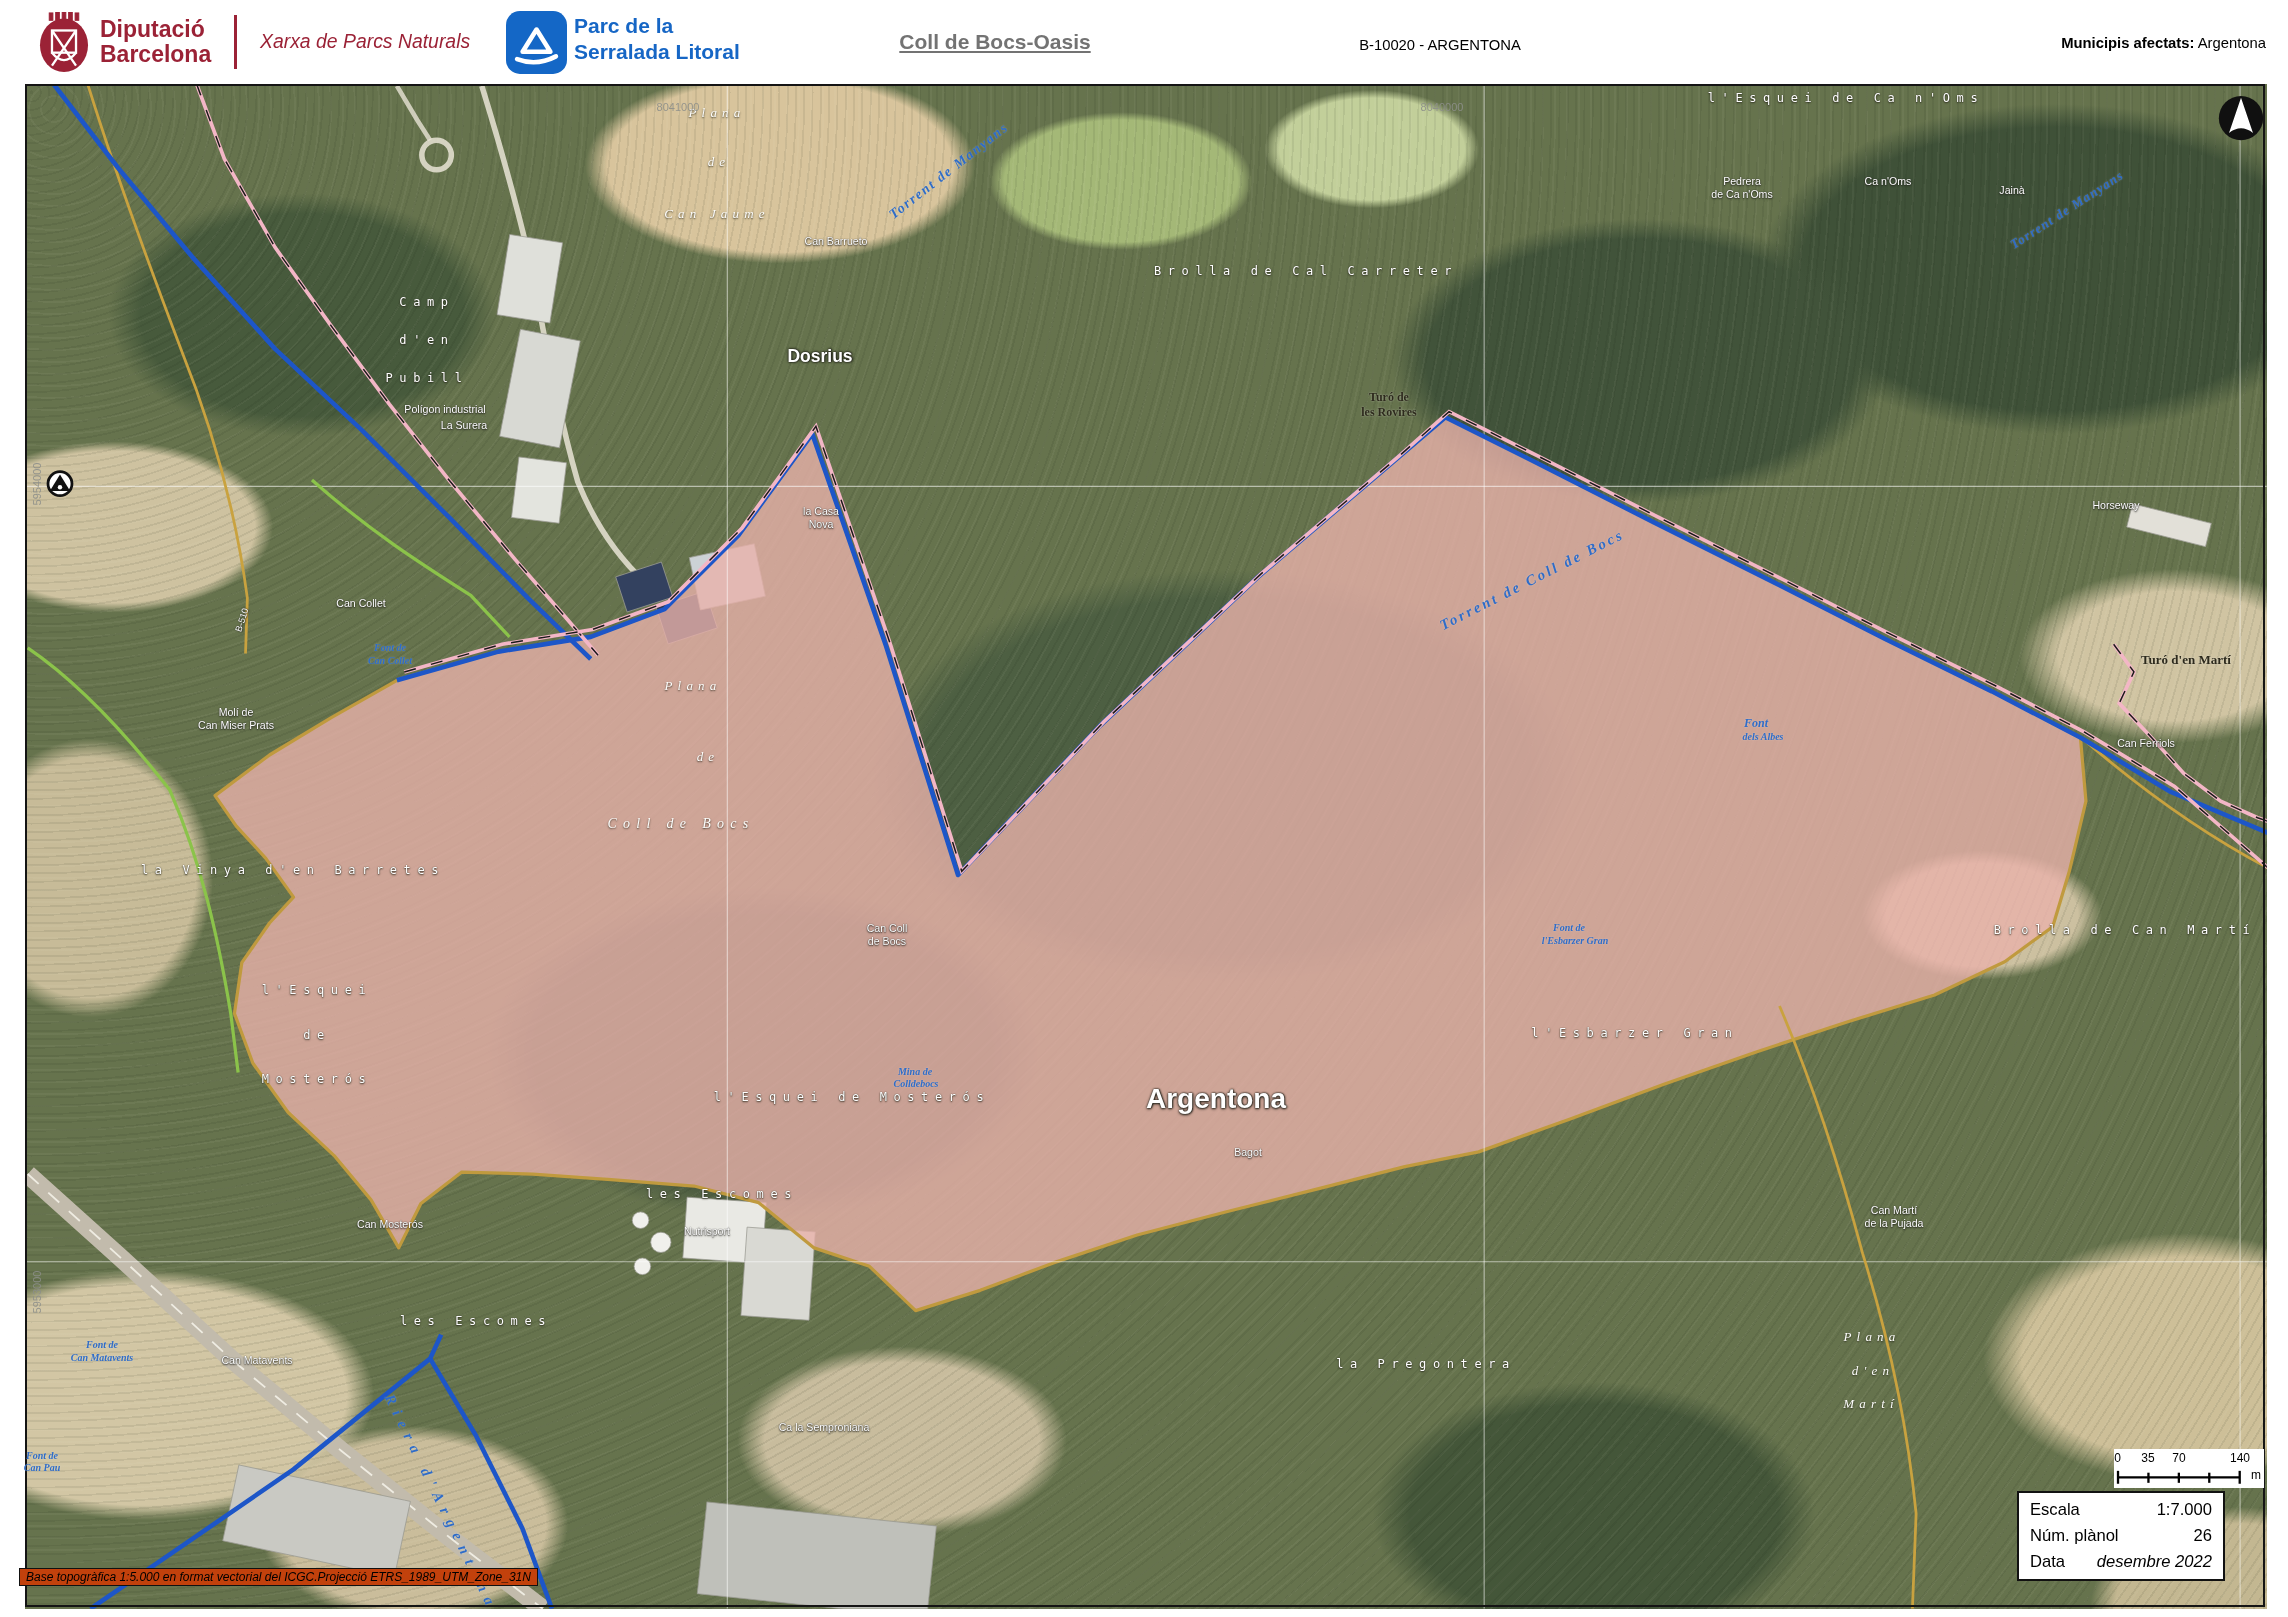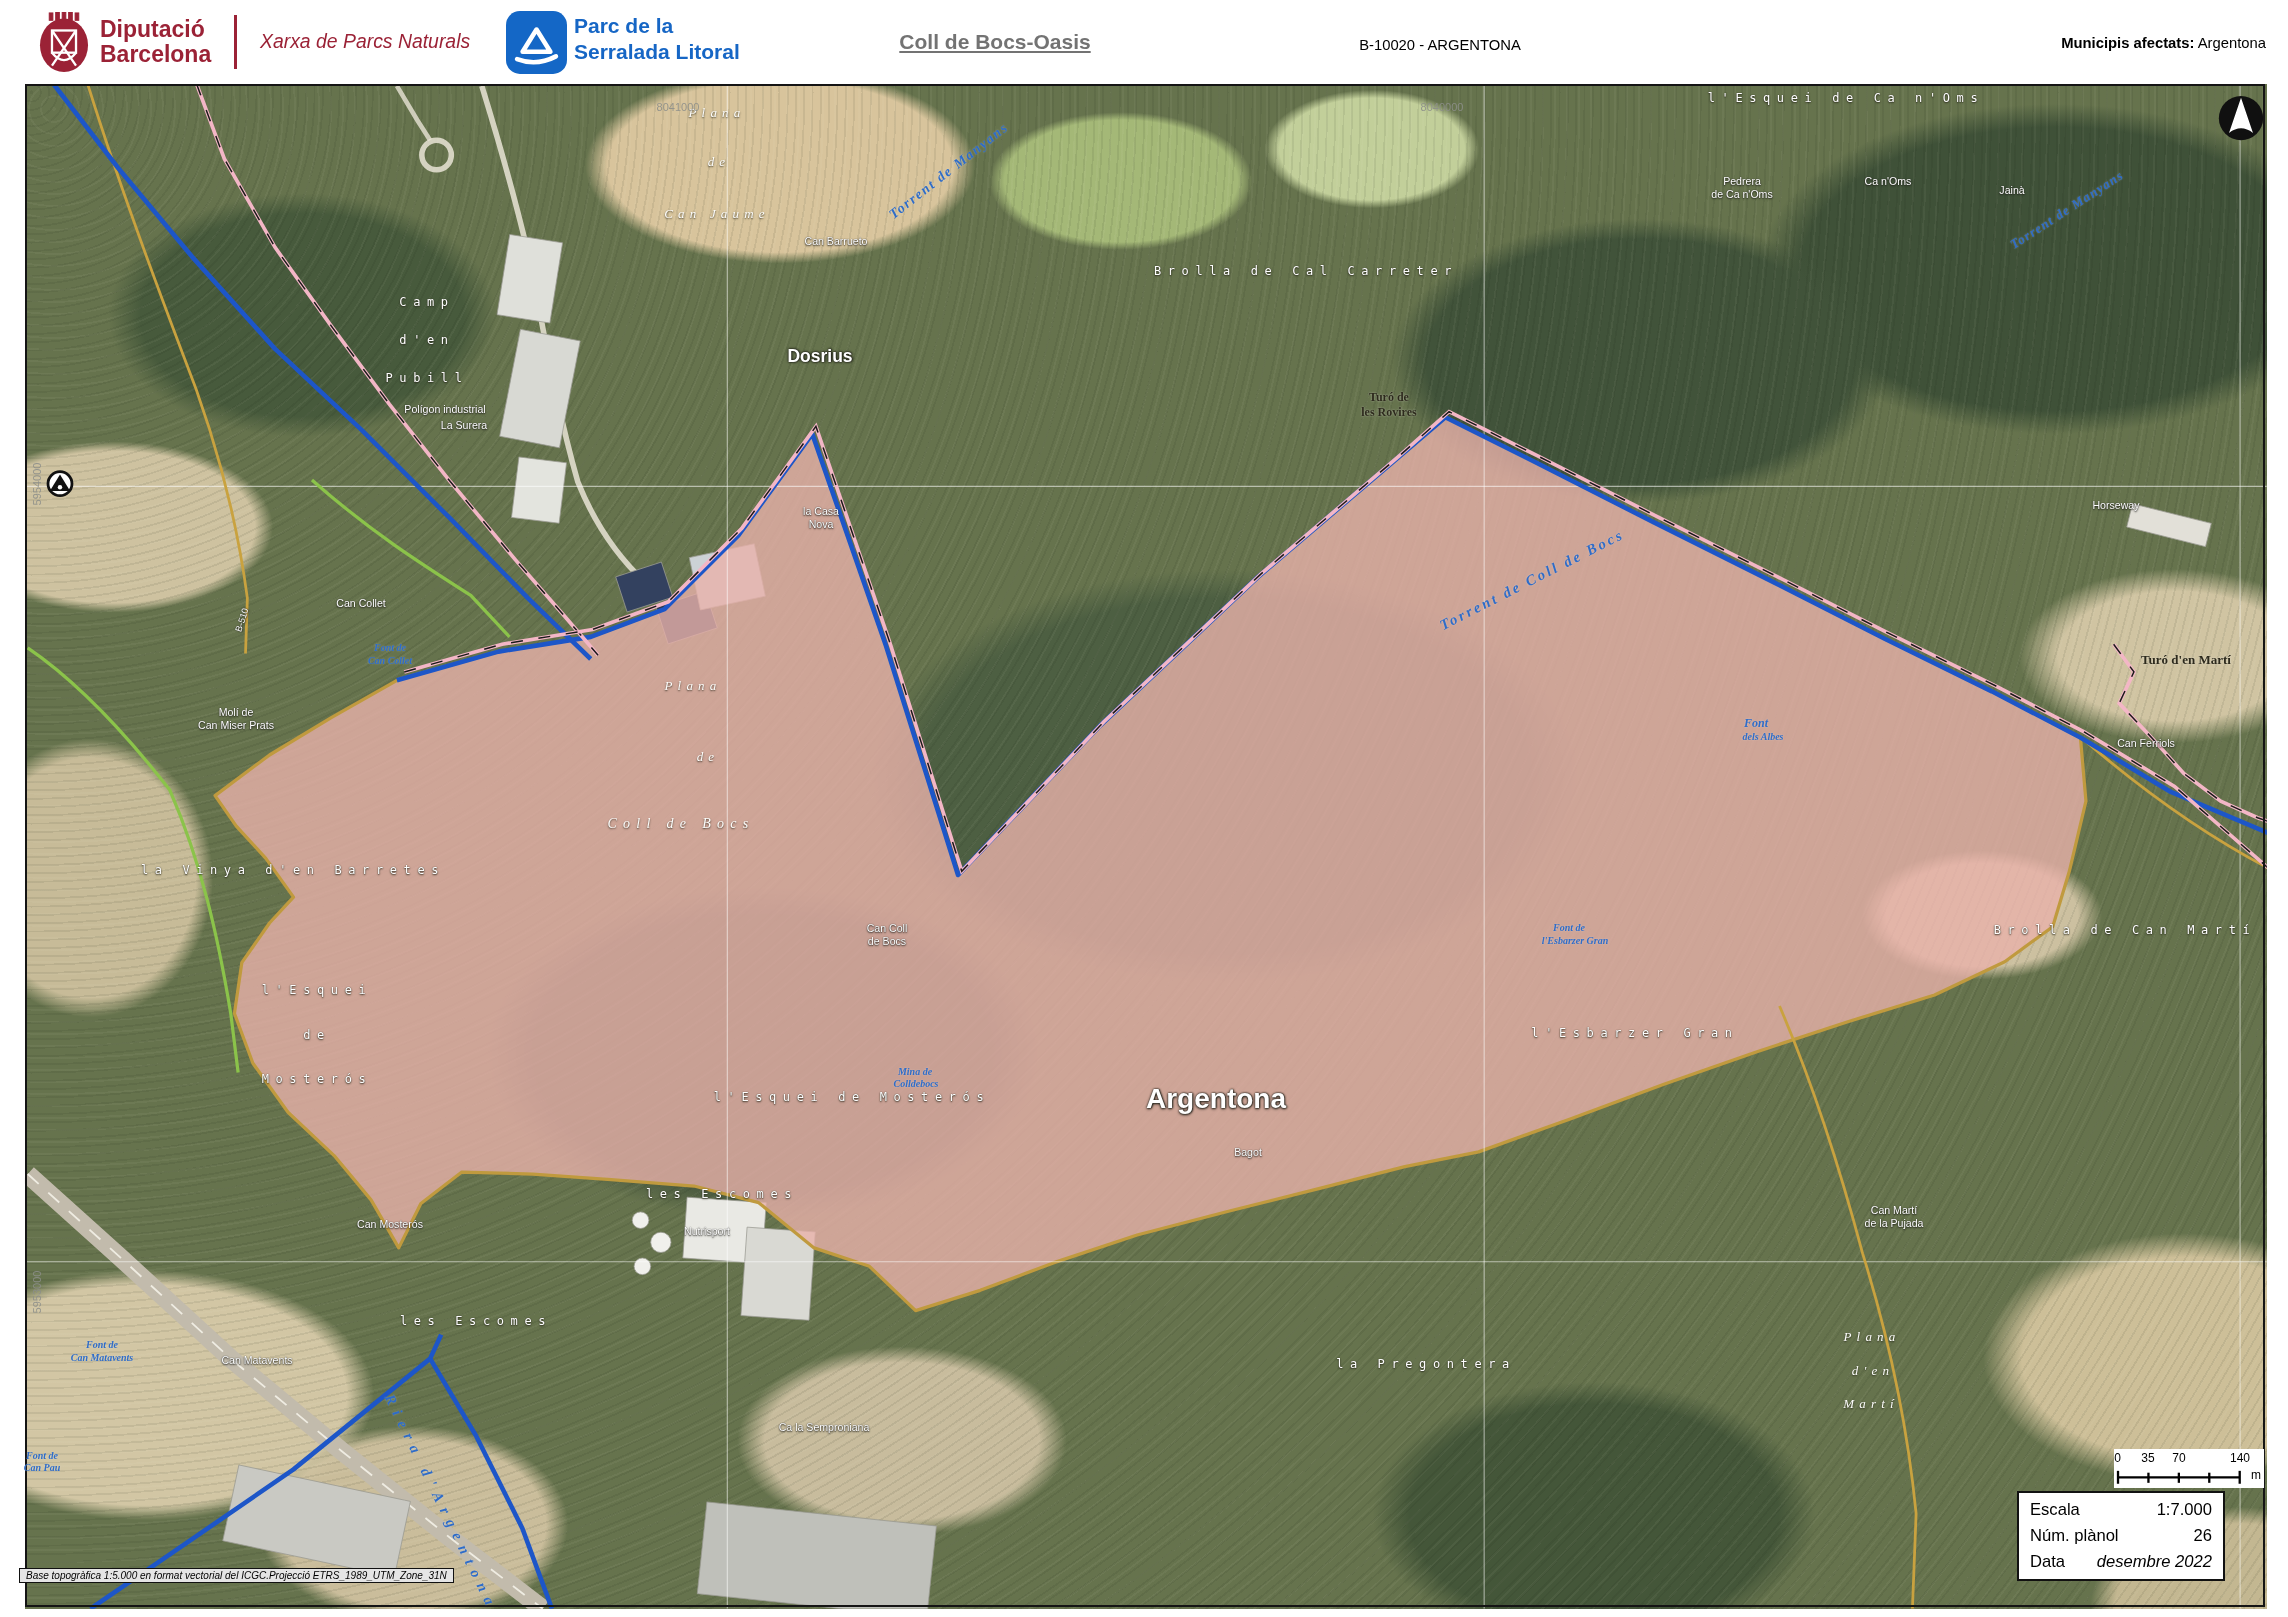--- a/index.html
+++ b/index.html
@@ -58,21 +58,21 @@
   .grid-lab{font-size:11px;color:#8d8f8a;opacity:.9;}
   
   .widget{position:absolute;z-index:5;}
   #scalebar{left:2114px;top:1449px;width:150px;height:39px;background:#fff;}
   #scalebar span{position:absolute;font-size:12px;color:#000;transform:translateX(-50%);top:1.8px;}
   #sb-unit{left:137px !important;top:18.5px !important;transform:none !important;}
   #infobox{left:2017px;top:1491px;width:208px;height:90px;background:#fff;border:2.8px solid #111;box-sizing:border-box;
            padding:4.6px 11px;display:flex;flex-direction:column;justify-content:space-around;}
   .ib-row{display:flex;justify-content:space-between;font-size:16.6px;color:#000;}
   .ib-val.italic{font-style:italic;}
-  #credit{left:18.5px;top:1568px;background:#e5e5e5;border:1.8px solid #111;font-size:10px;font-style:italic;
+  #credit{left:18.5px;top:1568px;background:#c2410c;border:1.8px solid #111;font-size:12px;font-style:italic;
           color:#000;padding:0.9px 6.5px;white-space:nowrap;}
 </style>
 </head>
 <body>
 
 <div id="header">
   <svg class="h-abs" style="left:37px;top:12px" width="54" height="61" viewBox="0 0 58 66">
     <ellipse cx="29" cy="36" rx="26" ry="29" fill="#9b2236"></ellipse>
     <g stroke="#9b2236" fill="#9b2236">
       <rect x="13" y="1" width="4" height="8"></rect>

